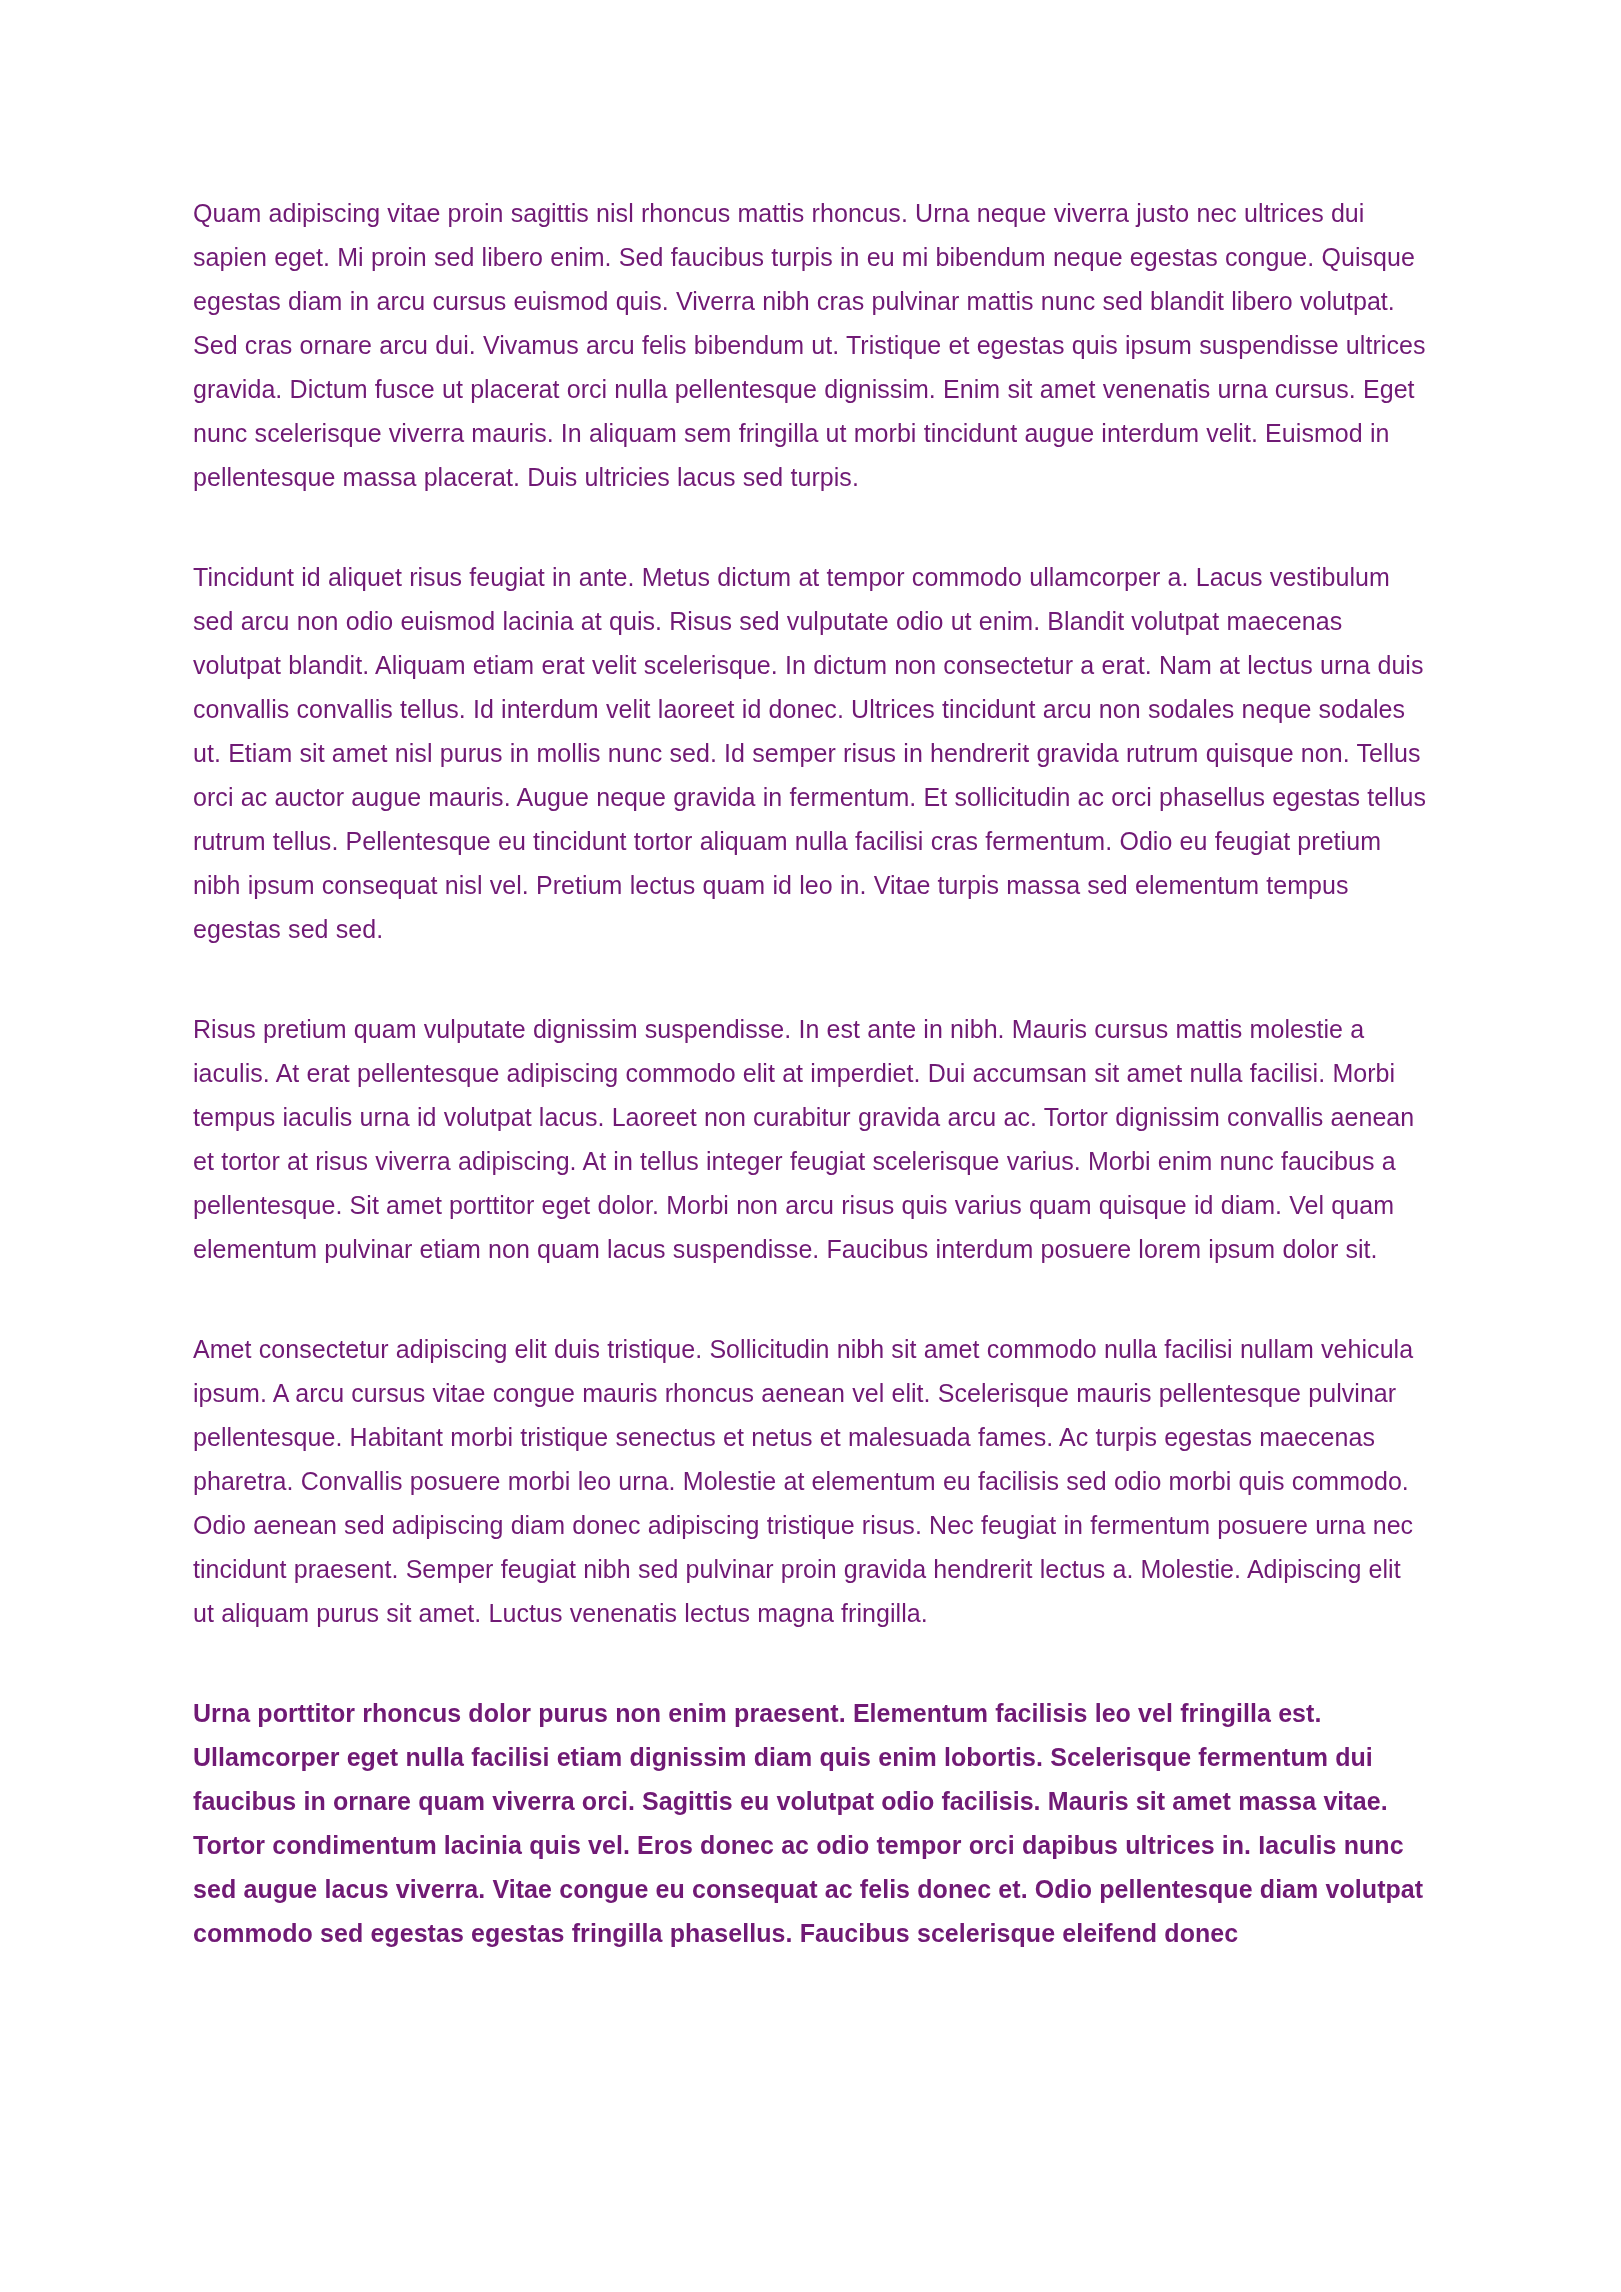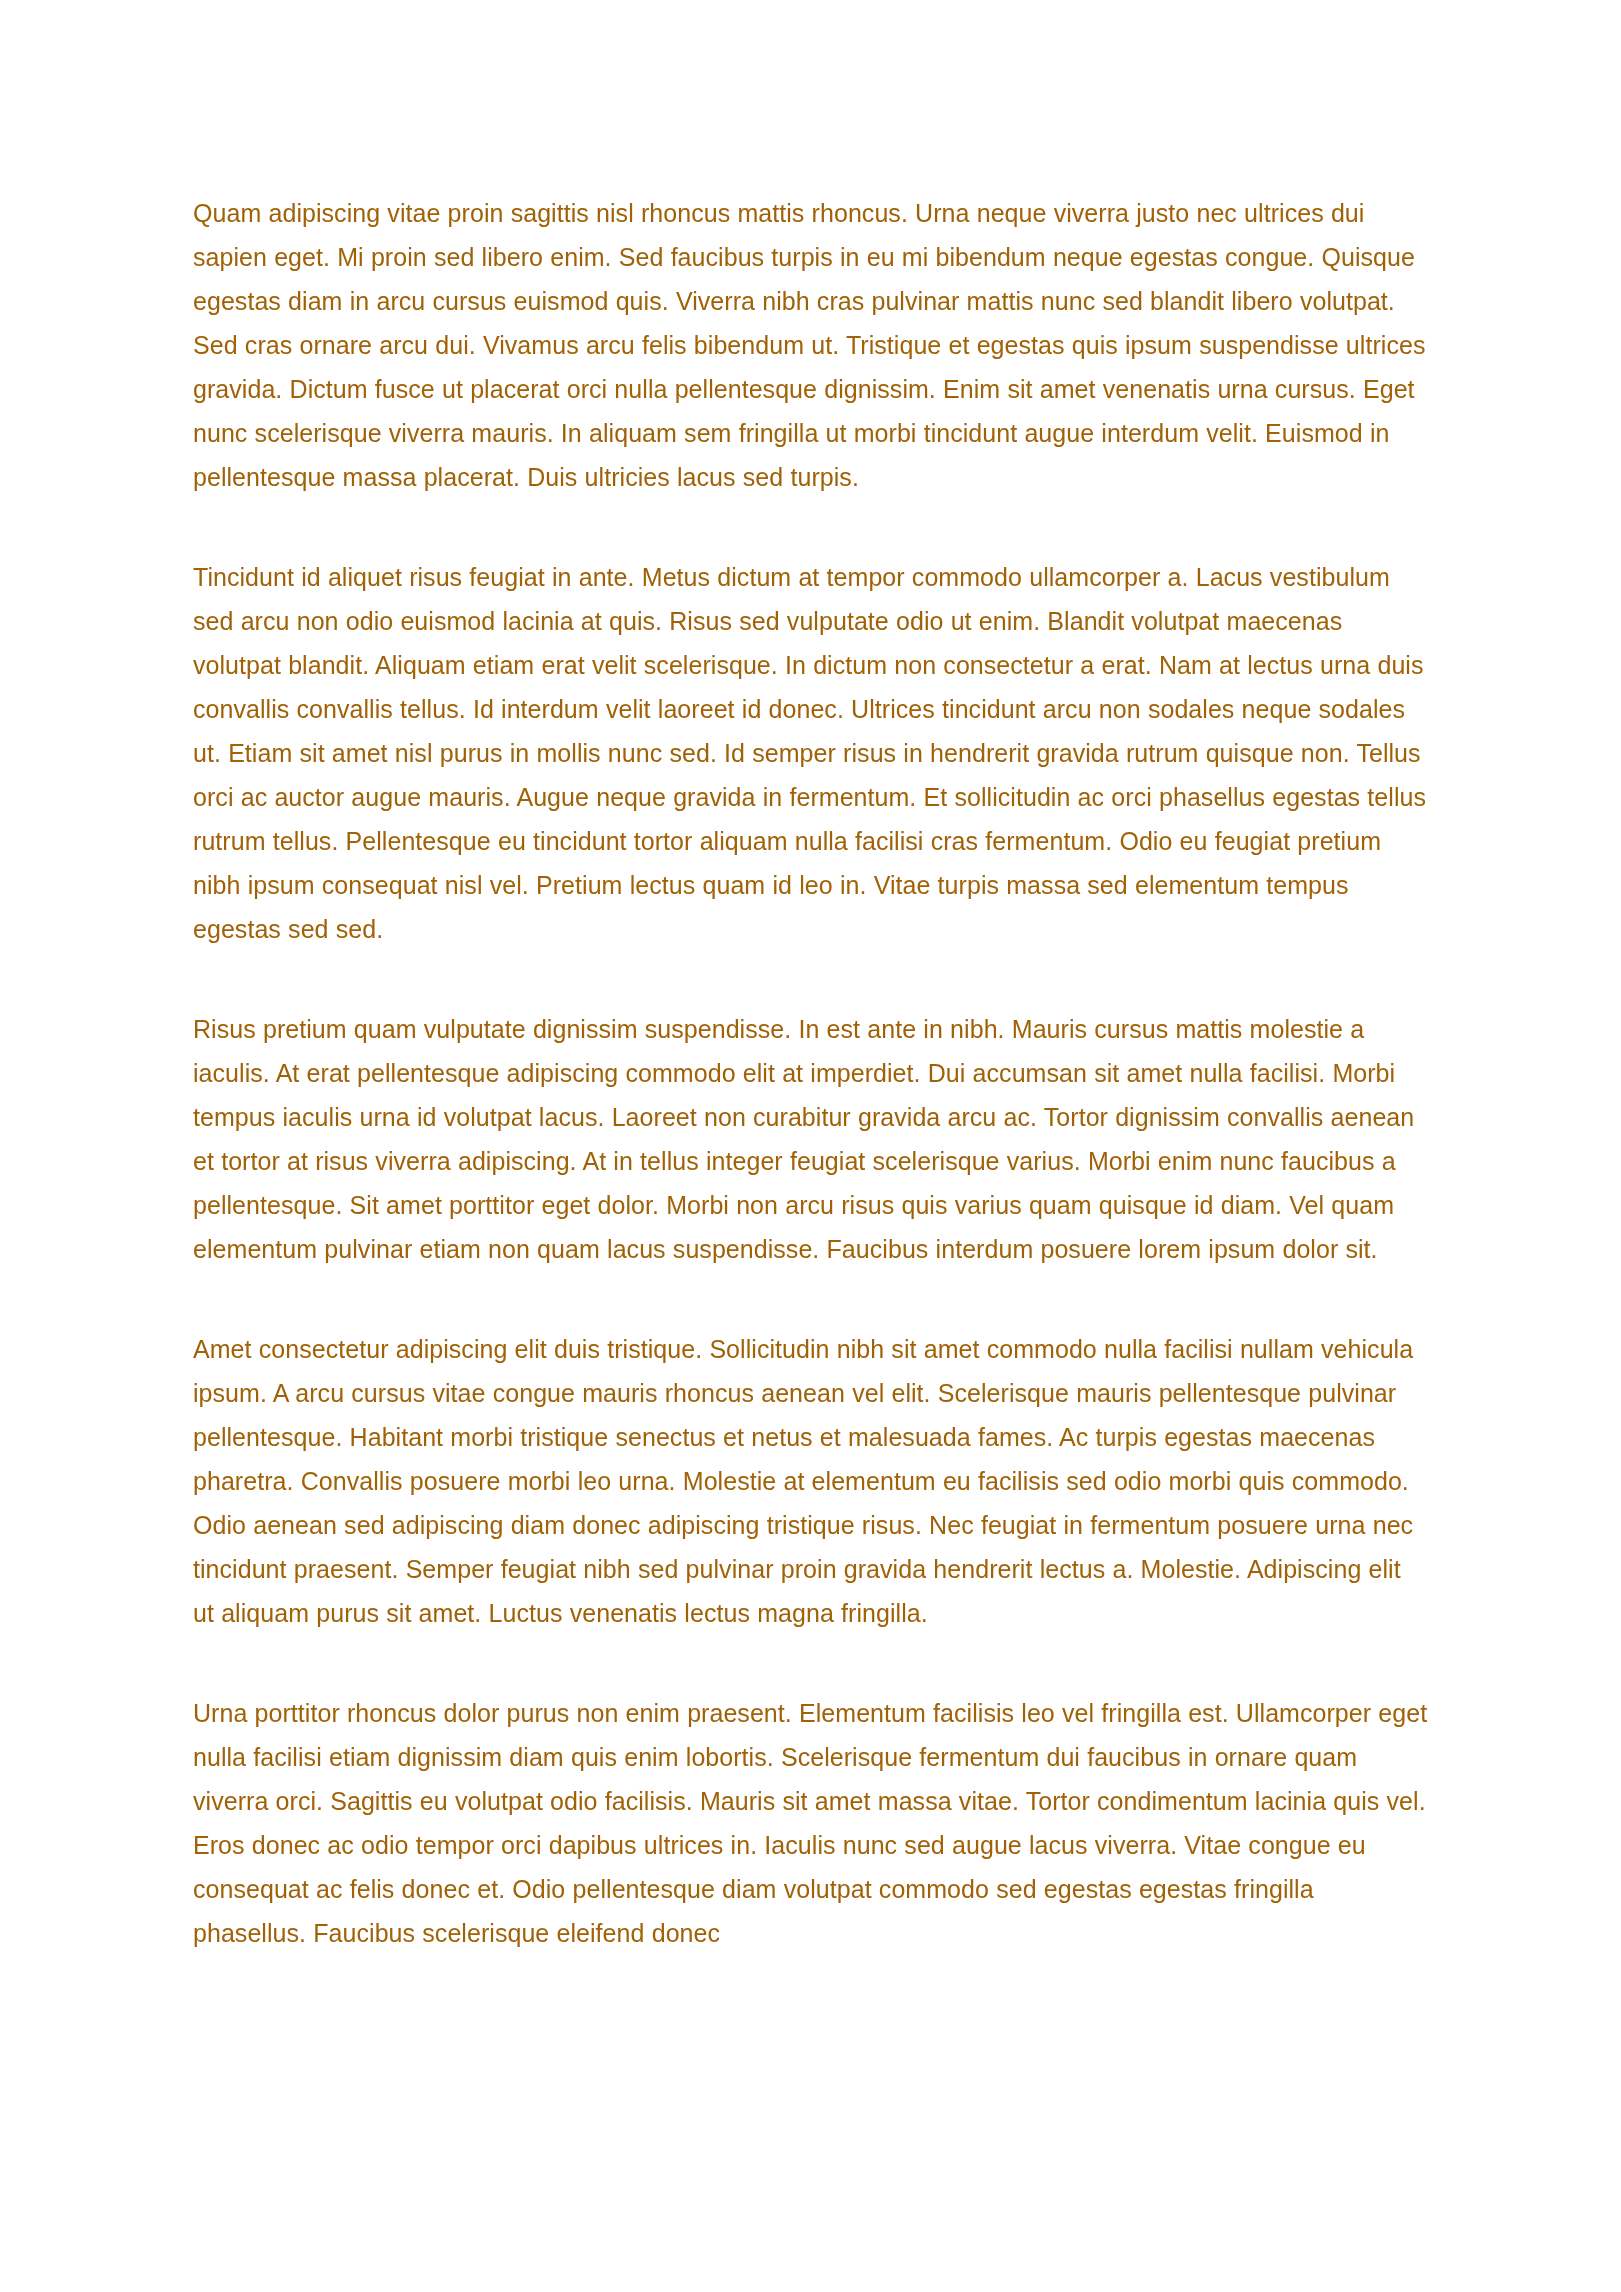--- a/index.html
+++ b/index.html
@@ -21,28 +21,29 @@
   .content {
     position: absolute;
     left: 193px;
     top: 191px;
     width: 1235px;
   }
   .para {
     font-family: "Liberation Sans", sans-serif;
     font-size: 25px;
     line-height: 44px;
-    color: #a16207;
+    color: #701a75;
     text-align: left;
     margin: 0 0 56px 0;
     letter-spacing: 0.05px;
     word-spacing: 0.2px;
   }
   .para:last-child {
     margin-bottom: 9px;
+    font-weight: bold;
   }
 </style>
 </head>
 <body>
 
 <div class="page">
   <div class="content">
     <p class="para">Quam adipiscing vitae proin sagittis nisl rhoncus mattis rhoncus. Urna neque viverra justo nec ultrices dui sapien eget. Mi proin sed libero enim. Sed faucibus turpis in eu mi bibendum neque egestas congue. Quisque egestas diam in arcu cursus euismod quis. Viverra nibh cras pulvinar mattis nunc sed blandit libero volutpat. Sed cras ornare arcu dui. Vivamus arcu felis bibendum ut. Tristique et egestas quis ipsum suspendisse ultrices gravida. Dictum fusce ut placerat orci nulla pellentesque dignissim. Enim sit amet venenatis urna cursus. Eget nunc scelerisque viverra mauris. In aliquam sem fringilla ut morbi tincidunt augue interdum velit. Euismod in pellentesque massa placerat. Duis ultricies lacus sed turpis.</p>
     <p class="para">Tincidunt id aliquet risus feugiat in ante. Metus dictum at tempor commodo ullamcorper a. Lacus vestibulum sed arcu non odio euismod lacinia at quis. Risus sed vulputate odio ut enim. Blandit volutpat maecenas volutpat blandit. Aliquam etiam erat velit scelerisque. In dictum non consectetur a erat. Nam at lectus urna duis convallis convallis tellus. Id interdum velit laoreet id donec. Ultrices tincidunt arcu non sodales neque sodales ut. Etiam sit amet nisl purus in mollis nunc sed. Id semper risus in hendrerit gravida rutrum quisque non. Tellus orci ac auctor augue mauris. Augue neque gravida in fermentum. Et sollicitudin ac orci phasellus egestas tellus rutrum tellus. Pellentesque eu tincidunt tortor aliquam nulla facilisi cras fermentum. Odio eu feugiat pretium nibh ipsum consequat nisl vel. Pretium lectus quam id leo in. Vitae turpis massa sed elementum tempus egestas sed sed.</p>
     <p class="para">Risus pretium quam vulputate dignissim suspendisse. In est ante in nibh. Mauris cursus mattis molestie a iaculis. At erat pellentesque adipiscing commodo elit at imperdiet. Dui accumsan sit amet nulla facilisi. Morbi tempus iaculis urna id volutpat lacus. Laoreet non curabitur gravida arcu ac. Tortor dignissim convallis aenean et tortor at risus viverra adipiscing. At in tellus integer feugiat scelerisque varius. Morbi enim nunc faucibus a pellentesque. Sit amet porttitor eget dolor. Morbi non arcu risus quis varius quam quisque id diam. Vel quam elementum pulvinar etiam non quam lacus suspendisse. Faucibus interdum posuere lorem ipsum dolor sit.</p>

